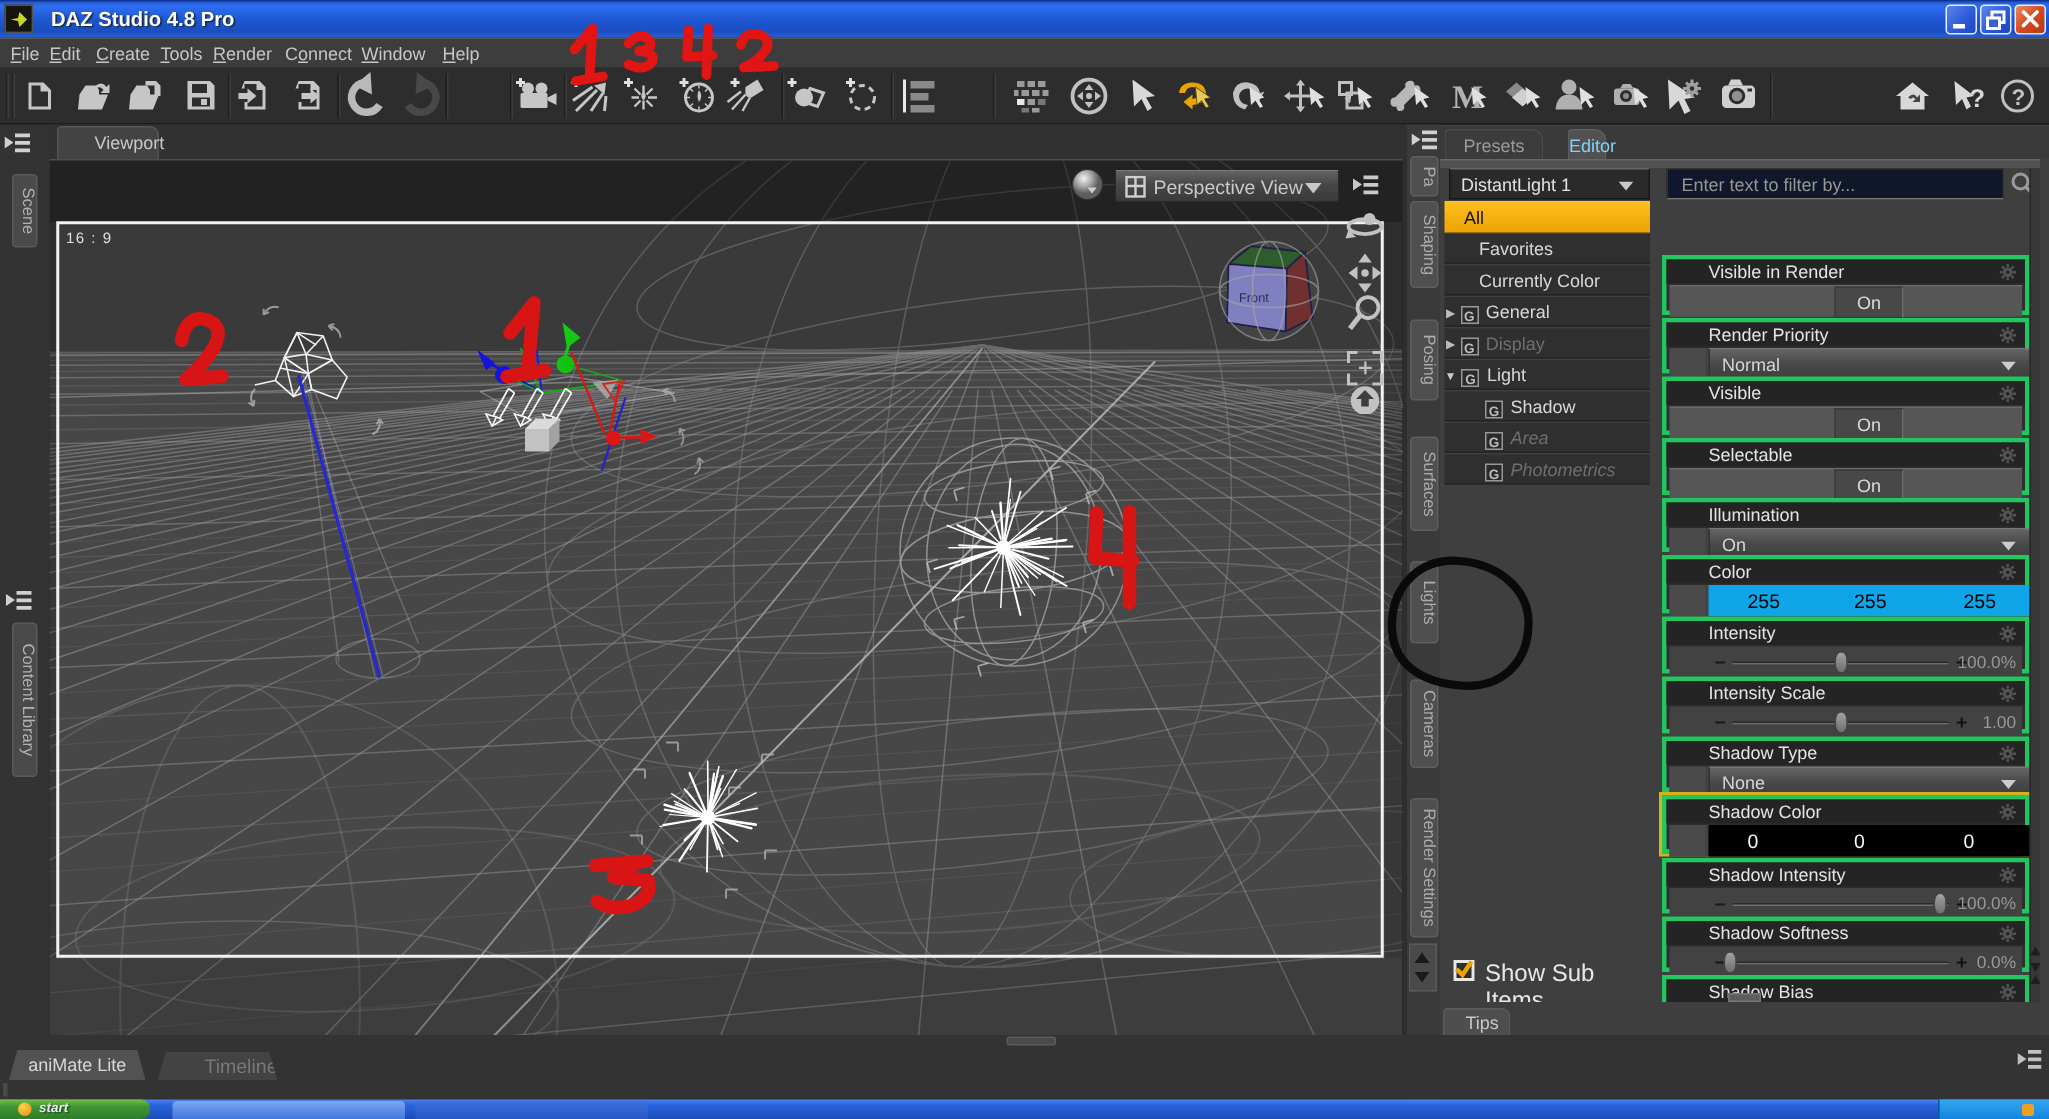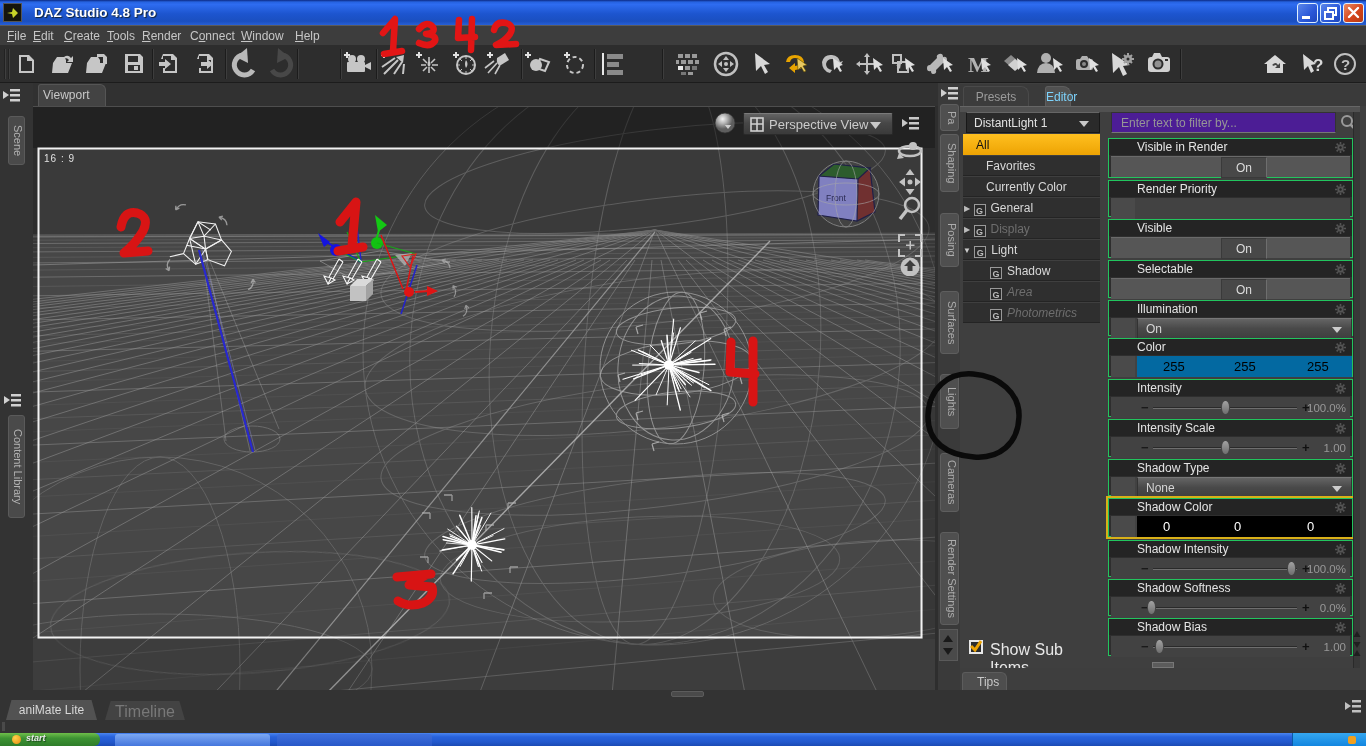--- a/index.html
+++ b/index.html
@@ -19,31 +19,31 @@
 .mitem{position:absolute;top:3px;}
 .mitem u{text-decoration:underline;}
 
 #toolbar{left:0;top:45px;width:1366px;height:38px;background:#2d2d2d;border-bottom:1px solid #1c1c1c;}
 
 #leftstrip{left:0;top:83px;width:33px;height:650px;background:#333;}
 .vtab{position:absolute;background:#4a4a4a;border:1px solid #5a5a5a;border-radius:3px;color:#b2b2b2;font-size:11px;writing-mode:vertical-rl;text-align:center;padding:4px 0;}
 
 #vppanel{left:33px;top:83px;width:905px;height:607px;background:#2e2e2e;}
 #vptabrow{left:33px;top:83px;width:905px;height:23px;background:#313131;}
-#vptab{left:38px;top:84px;width:68px;height:22px;background:#434343;border:1px solid #555;border-bottom:none;border-radius:3px 6px 0 0;color:#c8c8c8;font-size:12px;padding:3px 0 0 4px;}
+#vptab{left:38px;top:84px;width:68px;height:22px;background:#434343;border:1px solid #555;border-bottom:none;border-radius:3px 6px 0 0;color:#c8c8c8;font-size:12px;padding:3px 0 0 24px;}
 #vpinner{left:33px;top:106px;width:902px;height:584px;background:#2b2b2b;overflow:hidden;border-top:1px solid #4e4e4e;}
 
 #rightstrip{left:938px;top:83px;width:22px;height:650px;background:#3a3a3a;}
 .rtab{position:absolute;left:940px;width:19px;background:#4f4f4f;border:1px solid #5e5e5e;border-radius:3px;color:#acacac;font-size:11px;writing-mode:vertical-rl;text-align:center;}
 
 #rpanel{left:960px;top:83px;width:406px;height:607px;background:#3f3f3f;}
 .ptab{position:absolute;top:86px;height:20px;font-size:12px;text-align:center;padding-top:3px;}
 .lrow{position:absolute;left:963px;width:137px;height:20px;background:#2f2f2f;border-bottom:1px solid #242424;color:#d8d8d8;font-size:12px;padding:3px 0 0 23px;}
 .gbox{display:inline-block;width:12px;height:12px;border:1px solid #999;color:#bbb;font-size:9px;font-weight:bold;text-align:center;line-height:12px;margin-right:5px;vertical-align:-2px;background:#2a2a2a;}
-.pblk{position:absolute;left:1108px;width:245px;background:#2e2e2e;border:1px solid #22c55e;}
+.pblk{position:absolute;left:1108px;width:245px;background:#2e2e2e;border:3px solid #22c55e;margin-top:32px;}
 .phead{height:16px;background:#242424;color:#e4e4e4;font-size:12px;padding:1px 0 0 28px;position:relative;}
 .gear{position:absolute;right:6px;top:2px;color:#4e4e4e;font-size:11px;}
 .pctl{position:relative;height:21px;background:#424242;margin:1px 2px 2px 2px;}
 .slval{position:absolute;right:4px;top:5px;color:#989898;font-size:11.5px;}
 .slminus{position:absolute;left:30px;top:3px;color:#151515;font-size:13px;font-weight:bold;}
 .slplus{position:absolute;left:191px;top:3px;color:#111;font-size:13px;font-weight:bold;}
 .sltrack{position:absolute;left:42px;top:10px;width:144px;height:2px;background:#2a2a2a;border-bottom:1px solid #6e6e6e;}
 .slhandle{position:absolute;top:3px;width:9px;height:15px;background:linear-gradient(#a2a2a2,#6e6e6e);border:1px solid #444;border-radius:45%;}
 
 #bottombar{left:0;top:690px;width:1366px;height:43px;background:#333;}
@@ -679,21 +679,21 @@
   <div class="abs lrow" style="top:261px;padding-left:27px"><span class="gbox">G</span>Shadow</div>
   <div class="abs lrow" style="top:282px;padding-left:27px;color:#6e6e6e;font-style:italic"><span class="gbox" style="font-style:normal">G</span>Area</div>
   <div class="abs lrow" style="top:303px;padding-left:27px;color:#6e6e6e;font-style:italic"><span class="gbox" style="font-style:normal">G</span>Photometrics</div>
   <div class="abs" style="left:969px;top:640px;width:14px;height:14px;background:#2d2d2d;border:2px solid #e8e8e8;">
     <svg width="12" height="12" style="position:absolute;left:-1px;top:-2px">
         <path d="M1 6 L5 10 L11 1" stroke="#eda303" stroke-width="3" fill="none"></path>
       </svg>
   </div>
   <div class="abs" style="left:990px;top:641px;width:100px;color:#e8e8e8;font-size:16px;">Show Sub Items</div>
 
-  <div class="abs" style="left:1111px;top:112px;width:225px;height:21px;background:#4c1d95;border:1px solid #333;border-bottom-color:#777;color:#969696;font-size:12px;padding:3px 0 0 9px;">Enter text to filter by...</div>
+  <div class="abs" style="left:1111px;top:112px;width:225px;height:21px;background:#0f172a;border:1px solid #333;border-bottom-color:#777;color:#969696;font-size:12px;padding:3px 0 0 9px;">Enter text to filter by...</div>
   <svg class="abs" style="left:1340px;top:114px" width="17" height="17">
       <circle cx="7" cy="7" r="5" fill="none" stroke="#9a9a9a" stroke-width="2"></circle>
       <line x1="10.5" y1="10.5" x2="15" y2="15" stroke="#9a9a9a" stroke-width="2.5"></line>
     </svg>
   <div class="abs pblk" style="top:138px;height:40px;">
       <div class="phead">Visible in Render<svg class="gear" style="top:3px" width="11" height="11">
           <g fill="#545454">
             <circle cx="5.5" cy="5.5" r="3.2"></circle>
             <g stroke="#545454" stroke-width="1.6">
               <path d="M5.5 0 v2 M5.5 9 v2 M0 5.5 h2 M9 5.5 h2 M1.6 1.6 l1.5 1.5 M7.9 7.9 l1.5 1.5 M9.4 1.6 L7.9 3.1 M3.1 7.9 L1.6 9.4"></path>
@@ -710,20 +710,23 @@
           <g fill="#545454">
             <circle cx="5.5" cy="5.5" r="3.2"></circle>
             <g stroke="#545454" stroke-width="1.6">
               <path d="M5.5 0 v2 M5.5 9 v2 M0 5.5 h2 M9 5.5 h2 M1.6 1.6 l1.5 1.5 M7.9 7.9 l1.5 1.5 M9.4 1.6 L7.9 3.1 M3.1 7.9 L1.6 9.4"></path>
             </g>
             <circle cx="5.5" cy="5.5" r="1.2" fill="#242424"></circle>
           </g>
         </svg></div>
       <div class="pctl">
         <div style="position:absolute;left:0;top:0;width:24px;height:21px;background:#4a4a4a;"></div>
+        <div style="position:absolute;left:26px;top:0;width:215px;height:21px;background:linear-gradient(#646464,#494949 50%,#3f3f3f);border:1px solid #333;border-top-color:#777;color:#d6d6d6;font-size:12px;padding:3px 0 0 8px;">Normal<svg style="position:absolute;right:8px;top:8px" width="11" height="7">
+            <path d="M0 0 h10 l-5 6 z" fill="#ccc"></path>
+          </svg></div>
       </div>
     </div>
     <div class="abs pblk" style="top:219px;height:39px;">
       <div class="phead">Visible<svg class="gear" style="top:3px" width="11" height="11">
           <g fill="#545454">
             <circle cx="5.5" cy="5.5" r="3.2"></circle>
             <g stroke="#545454" stroke-width="1.6">
               <path d="M5.5 0 v2 M5.5 9 v2 M0 5.5 h2 M9 5.5 h2 M1.6 1.6 l1.5 1.5 M7.9 7.9 l1.5 1.5 M9.4 1.6 L7.9 3.1 M3.1 7.9 L1.6 9.4"></path>
             </g>
             <circle cx="5.5" cy="5.5" r="1.2" fill="#242424"></circle>
@@ -769,21 +772,21 @@
           <g fill="#545454">
             <circle cx="5.5" cy="5.5" r="3.2"></circle>
             <g stroke="#545454" stroke-width="1.6">
               <path d="M5.5 0 v2 M5.5 9 v2 M0 5.5 h2 M9 5.5 h2 M1.6 1.6 l1.5 1.5 M7.9 7.9 l1.5 1.5 M9.4 1.6 L7.9 3.1 M3.1 7.9 L1.6 9.4"></path>
             </g>
             <circle cx="5.5" cy="5.5" r="1.2" fill="#242424"></circle>
           </g>
         </svg></div>
       <div class="pctl">
         <div style="position:absolute;left:0;top:0;width:24px;height:21px;background:#4a4a4a;"></div>
-        <div style="position:absolute;left:26px;top:0;width:215px;height:21px;background:#0369a1;color:#000;font-size:13px;font-weight:bold;">
+        <div style="position:absolute;left:26px;top:0;width:215px;height:21px;background:#0ea5e9;color:#000;font-size:13px;font-weight:bold;">
           <span style="position:absolute;left:26px;top:3px;font-weight:normal;">255</span>
           <span style="position:absolute;left:97px;top:3px;font-weight:normal;">255</span>
           <span style="position:absolute;left:170px;top:3px;font-weight:normal;">255</span>
         </div>
       </div>
     </div>
     <div class="abs pblk" style="top:379px;height:38px;">
       <div class="phead">Intensity<svg class="gear" style="top:3px" width="11" height="11">
           <g fill="#545454">
             <circle cx="5.5" cy="5.5" r="3.2"></circle>
@@ -916,21 +919,21 @@
       <path d="M4 20 l3.5 6 h-7 z" fill="#1e1e1e"></path>
     </svg>
   <div class="abs" style="left:1152px;top:662px;width:22px;height:6px;background:#5c5c5c;border:1px solid #777;"></div>
   <div class="abs" style="left:960px;top:668px;width:400px;height:22px;background:#3e3e3e;"></div>
   <div class="abs" style="left:962px;top:672px;width:45px;height:18px;background:#4e4e4e;border:1px solid #5c5c5c;border-bottom:none;border-radius:3px 6px 0 0;color:#c8c8c8;font-size:12px;padding:2px 0 0 14px;">Tips</div>
   <div class="abs" style="left:960px;top:690px;width:406px;height:1px;background:#2a2a2a;"></div>
   <div class="abs" id="bottombar"></div>
   <div class="abs" style="left:671px;top:691px;width:33px;height:6px;background:#4a4a4a;border:1px solid #5c5c5c;border-radius:2px"></div>
   <div class="abs" style="left:2px;top:722px;width:3px;height:9px;background:#4a4a4a"></div>
   <div class="abs" style="left:6px;top:700px;width:91px;height:20px;background:#525252;clip-path:polygon(6% 0,94% 0,100% 100%,0 100%);color:#d8d8d8;font-size:12px;text-align:center;padding-top:3px">aniMate Lite</div>
-  <div class="abs" style="left:105px;top:701px;width:80px;height:19px;background:#434343;clip-path:polygon(7% 0,93% 0,100% 100%,0 100%);color:#787878;font-size:16px;text-align:center;padding-top:2px">Timeline</div>
+  <div class="abs" style="left:105px;top:701px;width:80px;height:19px;background:#434343;clip-path:polygon(7% 0,93% 0,100% 100%,0 100%);color:#787878;font-size:13px;text-align:right;padding-top:2px">Timeline</div>
   <svg class="abs" style="left:1345px;top:700px" width="16" height="15">
       <path d="M0 2 l6 4 -6 4 z" fill="#c0c0c0"></path>
       <rect x="7" y="0" width="9" height="2.5" fill="#c0c0c0"></rect>
       <rect x="7" y="5" width="9" height="2.5" fill="#c0c0c0"></rect>
       <rect x="7" y="10" width="9" height="2.5" fill="#c0c0c0"></rect>
     </svg>
   <svg class="abs" style="left:0;top:0;z-index:60;pointer-events:none" width="1366" height="746">
     <g fill="none" stroke="#e21515" stroke-width="6.5" stroke-linecap="round" stroke-linejoin="round">
       <path d="M383 33 L395 19 L393 51 M384 54 L402 51"></path>
       <path d="M419 29 Q427 20 433 27 Q436 33 426 34 Q437 35 435 41 Q430 48 419 43"></path>

